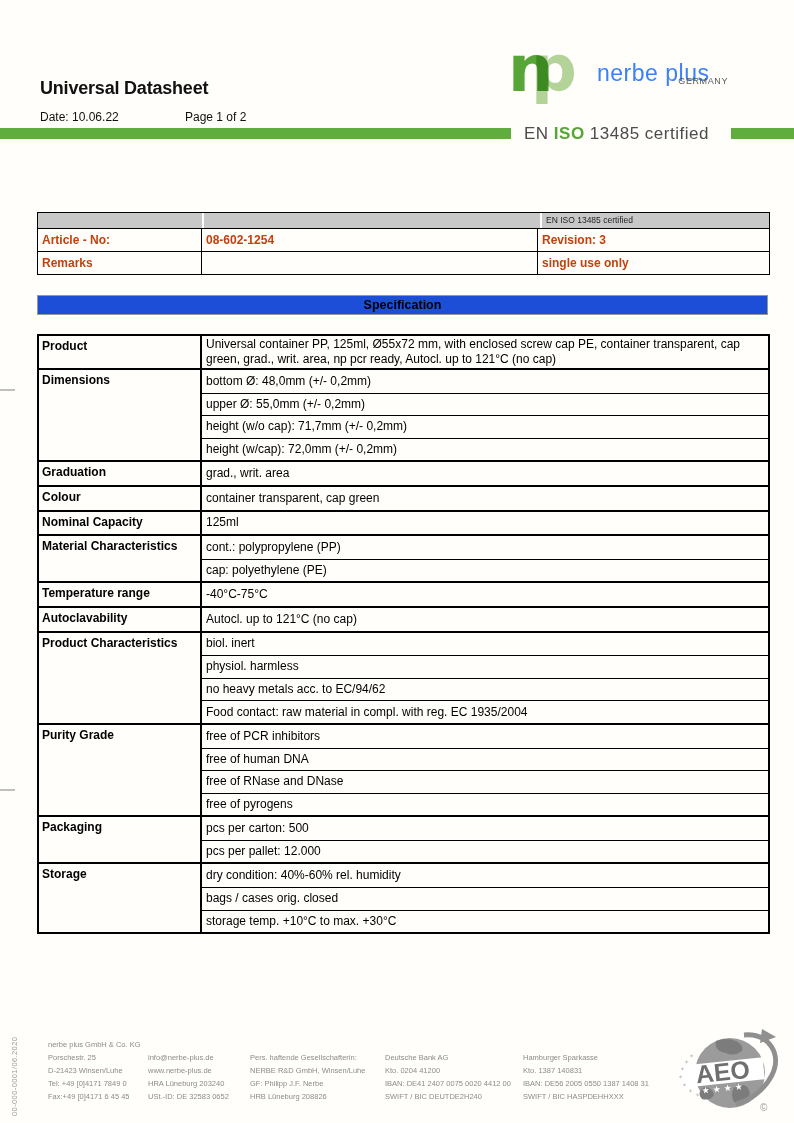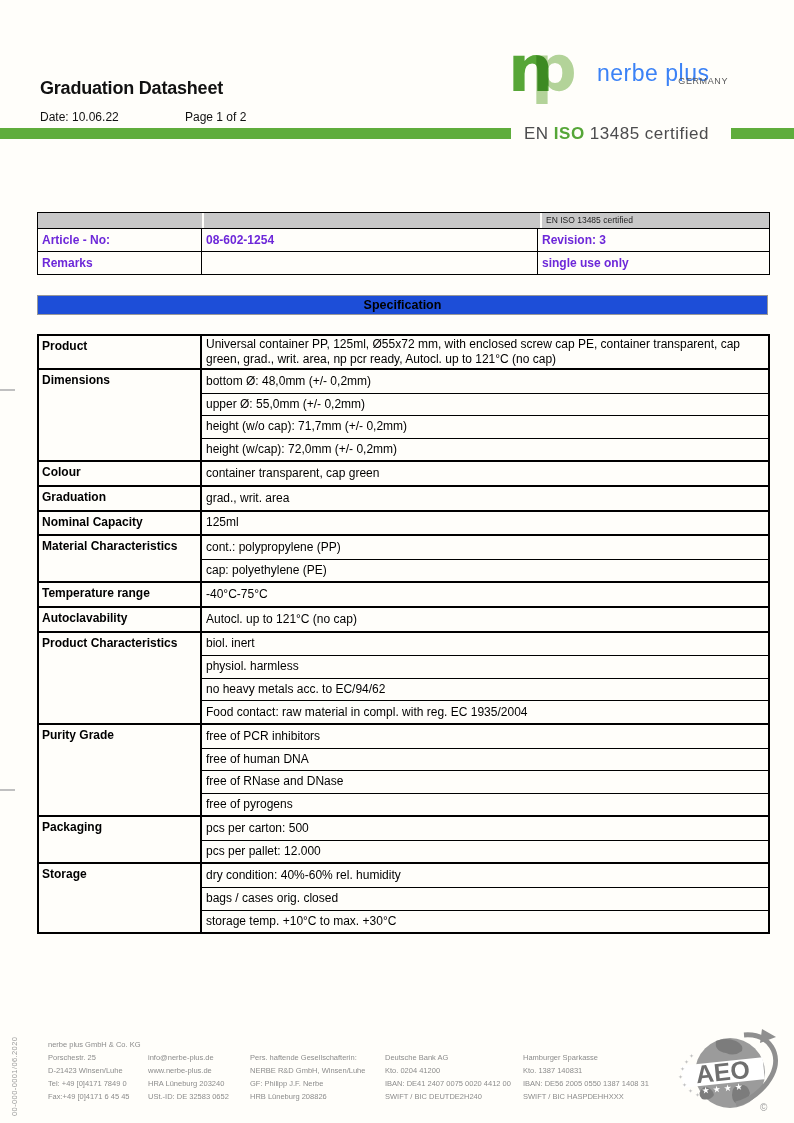--- a/index.html
+++ b/index.html
@@ -28,21 +28,21 @@
   .fold-mark{position:absolute;left:0;width:15px;height:2px;background:#c0c0c0;}
 
   
   .info-table{position:absolute;left:37px;top:212px;width:731px;border:1px solid #000;}
   .info-head{display:flex;background:#c8c8c8;height:15px;}
   .info-head .hc{border-right:2px solid #fffefa;}
   .info-head .hc:last-child{border-right:none;}
   .hc1{width:164px;}
   .hc2{width:336px;}
   .hc3{flex:1;font-size:8.5px;color:#222;padding:2px 0 0 4px;}
-  .info-row{display:flex;border-top:1px solid #000;height:22px;font-size:12px;font-weight:700;color:#6d28d9;}
+  .info-row{display:flex;border-top:1px solid #000;height:22px;font-size:12px;font-weight:700;color:#c2410c;}
   .ic{line-height:22px;padding-left:4px;box-sizing:border-box;}
   .ic1{width:164px;border-right:1px solid #000;}
   .ic2{width:336px;border-right:1px solid #000;}
   .ic3{flex:1;}
 
   .spec-header{position:absolute;left:37px;top:295px;width:731px;height:20px;background:#1d4ed8;border:1px solid #989898;box-sizing:border-box;
                text-align:center;font-size:12.5px;font-weight:700;line-height:19px;color:#000;}
 
   
   .spec-table{position:absolute;left:37px;top:334px;width:729px;border:2px solid #000;}
@@ -58,21 +58,21 @@
               font-size:7.5px;color:#9a9a9a;letter-spacing:0.4px;}
   .footer-col{position:absolute;top:1038px;font-size:7.5px;color:#8c8c8c;line-height:13px;white-space:nowrap;}
   .footer-col.shift{top:1051px;}
   .aeo-logo{position:absolute;left:676px;top:1027px;width:106px;height:90px;}
 </style>
 </head>
 <body>
 
 <div class="page">
 
-  <div class="title">Graduation Datasheet</div>
+  <div class="title">Universal Datasheet</div>
   <div class="date-line">Date: 10.06.22</div>
   <div class="page-line">Page 1 of 2</div>
 
   <div>
     <span class="logo-n">n</span>
     <span class="logo-p">p</span>
     <span class="logo-brand"><span>nerbe</span><span class="gap"></span><span>plus</span></span>
     <span class="logo-country">GERMANY</span>
   </div>
 
@@ -115,29 +115,29 @@
       <div class="spec-section">
         <div class="spec-label">Dimensions</div>
         <div class="spec-values">
           <div class="spec-value-row">bottom Ø: 48,0mm (+/- 0,2mm)</div>
           <div class="spec-value-row">upper Ø: 55,0mm (+/- 0,2mm)</div>
           <div class="spec-value-row">height (w/o cap): 71,7mm (+/- 0,2mm)</div>
           <div class="spec-value-row">height (w/cap): 72,0mm (+/- 0,2mm)</div>
         </div>
       </div>
       <div class="spec-section">
+        <div class="spec-label">Graduation</div>
+        <div class="spec-values">
+          <div class="spec-value-row">grad., writ. area</div>
+        </div>
+      </div>
+      <div class="spec-section">
         <div class="spec-label">Colour</div>
         <div class="spec-values">
           <div class="spec-value-row">container transparent, cap green</div>
-        </div>
-      </div>
-      <div class="spec-section">
-        <div class="spec-label">Graduation</div>
-        <div class="spec-values">
-          <div class="spec-value-row">grad., writ. area</div>
         </div>
       </div>
       <div class="spec-section">
         <div class="spec-label">Nominal Capacity</div>
         <div class="spec-values">
           <div class="spec-value-row">125ml</div>
         </div>
       </div>
       <div class="spec-section">
         <div class="spec-label">Material Characteristics</div>

